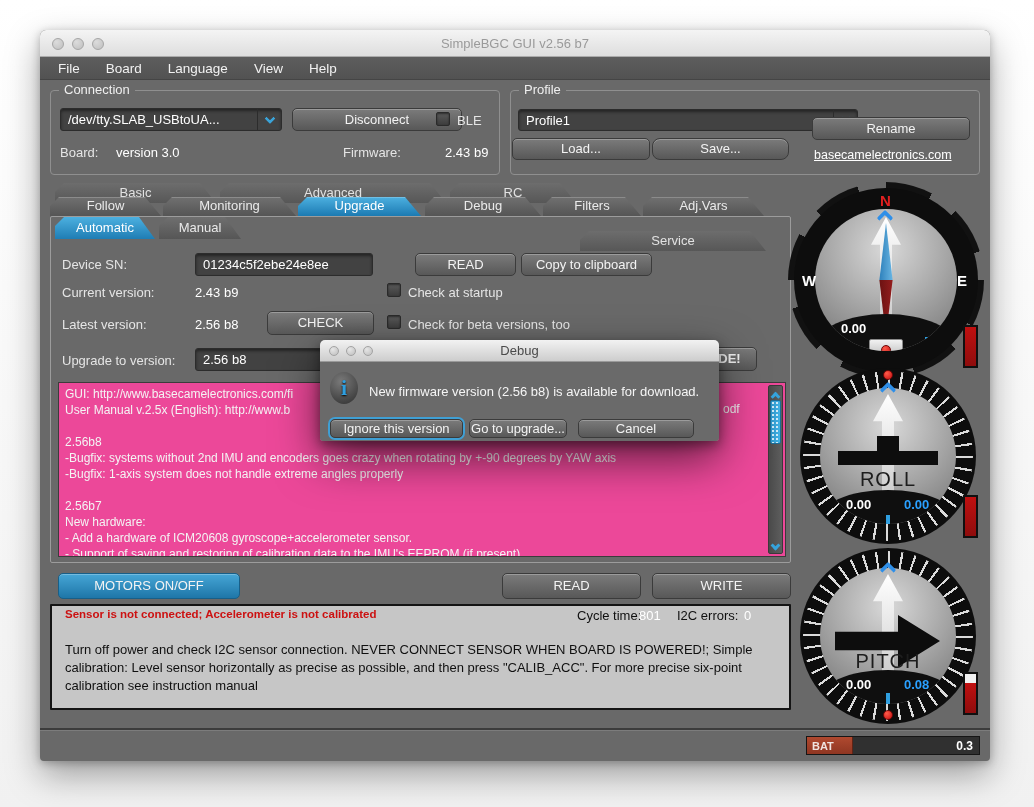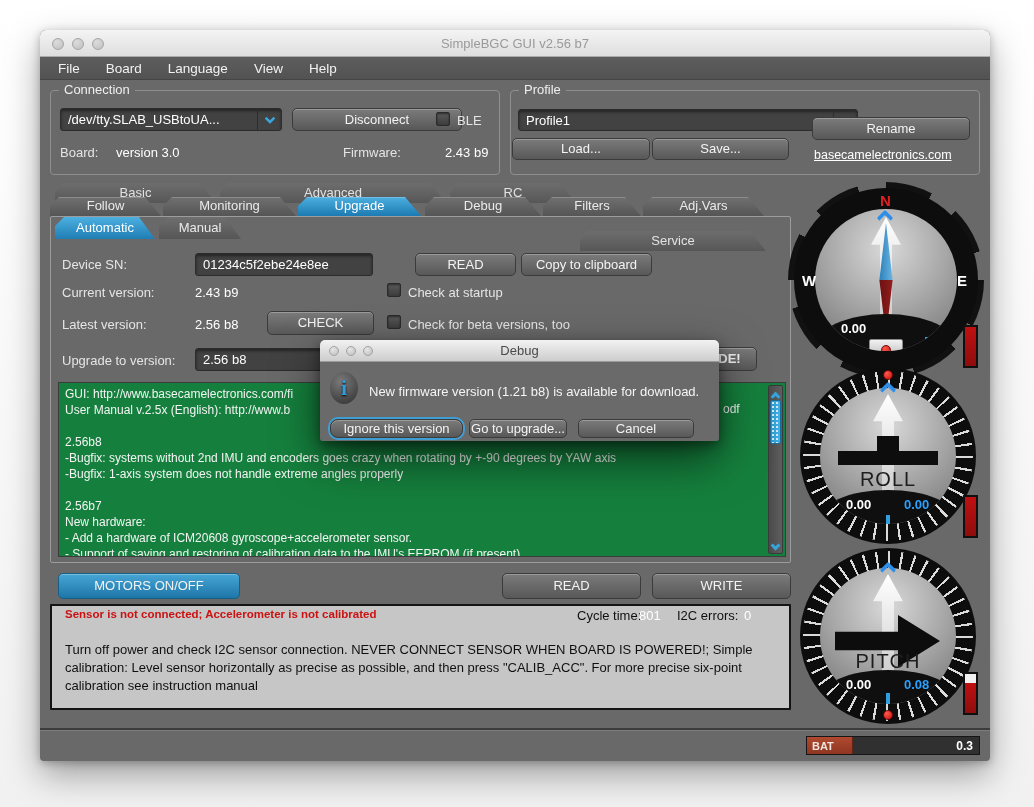--- a/index.html
+++ b/index.html
@@ -43,21 +43,21 @@
     color:#eaeaea; font-size:13px; text-align:center; }
   .tab.back { background:linear-gradient(#6d6d6d,#575757); height:20px; line-height:19px; top:153px; color:#e2e2e2; }
   .tab.front { background:linear-gradient(#707070,#555555); height:19px; line-height:18px; top:167px; box-shadow:inset 0 1px 0 rgba(255,255,255,.2); }
   .tab.active { background:linear-gradient(#4cb0e0,#1c7ab2); color:#fff; }
   .tab.sub { height:22px; line-height:21px; top:187px; background:linear-gradient(#6f6f6f,#565656); }
   .tab.sub.active { background:linear-gradient(#4cb0e0,#1f7db4); }
 
   .panel { position:absolute; left:10px; top:186px; width:741px; height:347px; border:1px solid #9c9c9c; border-radius:2px; }
 
   
-  .changelog { position:absolute; left:18px; top:352px; width:728px; height:175px; background:#15803d; border:1px solid #3c3c3c;
+  .changelog { position:absolute; left:18px; top:352px; width:728px; height:175px; background:#ec4899; border:1px solid #3c3c3c;
     color:#f4f4f4; font-size:12px; line-height:16px; padding:3px 6px; overflow:hidden; }
   .changelog .line { min-height:16px; white-space:nowrap; }
   .clip-frag { position:absolute; left:683px; top:372px; color:#f4f4f4; font-size:12px; }
   .scrollbar { position:absolute; right:2px; top:2px; bottom:2px; width:15px; background:linear-gradient(90deg,#4a4a4a,#5e5e5e); border:1px solid #3a3a3a; border-radius:2px; }
   .sb-arrow { position:absolute; left:1px; width:11px; height:8px; display:flex; justify-content:center; }
   .sb-chev { width:7px; height:7px; border-right:3px solid #35a3dc; border-bottom:3px solid #35a3dc; }
   .sb-up { top:3px; } .sb-up .sb-chev { transform:rotate(-135deg) translate(-3px,-3px); }
   .sb-down { bottom:3px; } .sb-down .sb-chev { transform:rotate(45deg); }
   .sb-thumb { position:absolute; left:1px; top:14px; width:11px; height:44px; border-radius:2px;
     background-image:radial-gradient(rgba(255,255,255,.75) 1px, transparent 1.3px), linear-gradient(90deg,#2e94c6,#42b2e6);
@@ -163,21 +163,21 @@
   <div class="groupbox" style="left:470px; top:60px; width:470px; height:85px;">
     <span class="glabel">Profile</span>
   </div>
   <div class="field select" style="left:478px; top:79px; width:340px; height:22px;">
     <span>Profile1</span>
     <span class="chev-box">
         <span class="chev"></span>
       </span>
   </div>
   <div class="btn" style="left:472px; top:108px; width:138px; height:22px; line-height:20px;">Load...</div>
-  <div class="btn" style="left:612px; top:108px; width:137px; height:22px; line-height:20px;">Save...</div>
+  <div class="btn" style="left:612px; top:108px; width:137px; height:22px; line-height:20px;border-radius:8px;">Save...</div>
   <div class="btn" style="left:772px; top:87px; width:158px; height:23px; line-height:21px;">Rename</div>
   <span class="link" style="left:774px; top:118px;">basecamelectronics.com</span>
 
   <div class="tab back" style="left:15px;  width:161px;">Basic</div>
   <div class="tab back" style="left:180px; width:226px;">Advanced</div>
   <div class="tab back" style="left:410px; width:126px;">RC</div>
   <div class="tab back" style="left:540px; width:186px;margin-top:48px;">Service</div>
 
   <div class="tab front" style="left:10px;  width:111px;">Follow</div>
   <div class="tab front" style="left:123px; width:133px;">Monitoring</div>
@@ -318,20 +318,20 @@
     <div class="dlg-title">
       <div class="dlg-lights">
         <div class="dlg-light"></div>
         <div class="dlg-light"></div>
         <div class="dlg-light"></div>
       </div>
       <div class="dlg-title-text">Debug</div>
     </div>
     <div class="dlg-body">
       <div class="info-icon">i</div>
-      <div class="dlg-msg">New firmware version (1.21 b8) is available for download.</div>
-      <div class="btn dlg-btn focus" style="left:10px;  width:133px;border-radius:8px;">Ignore this version</div>
+      <div class="dlg-msg">New firmware version (2.56 b8) is available for download.</div>
+      <div class="btn dlg-btn focus" style="left:10px;  width:133px;">Ignore this version</div>
       <div class="btn dlg-btn" style="left:149px; width:98px;">Go to upgrade...</div>
       <div class="btn dlg-btn" style="left:258px; width:116px;">Cancel</div>
     </div>
   </div>
 
 </div>
 
 </body></html>

